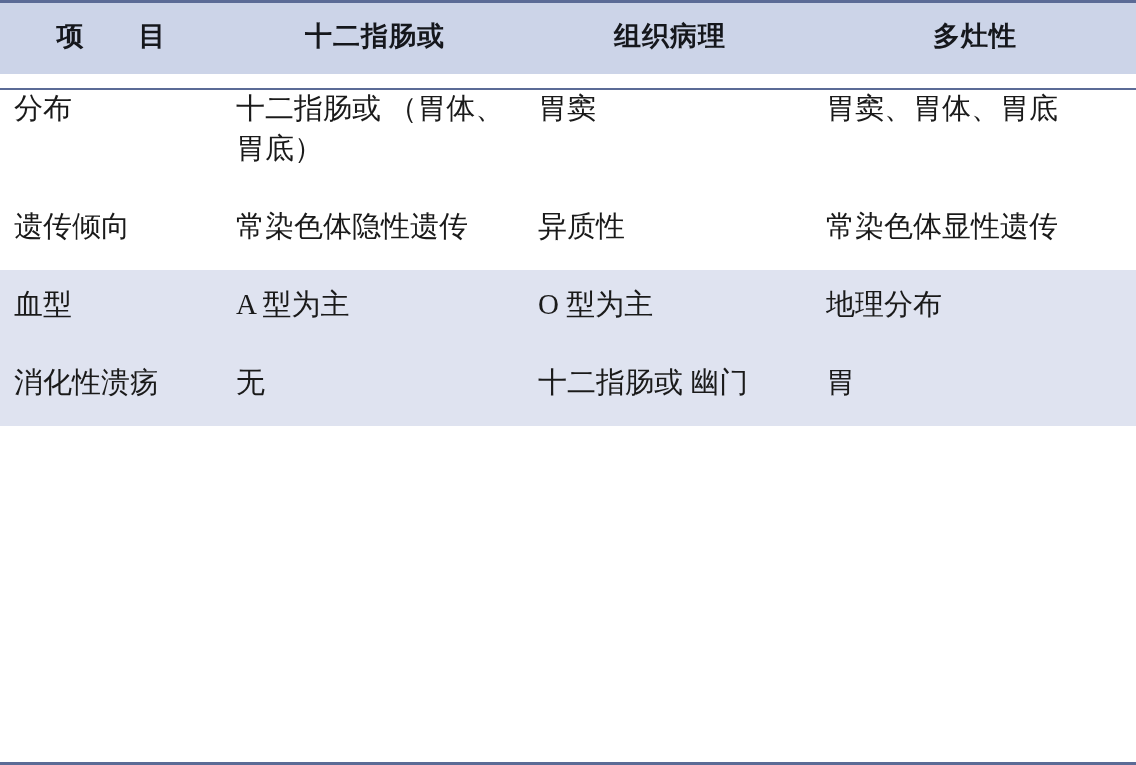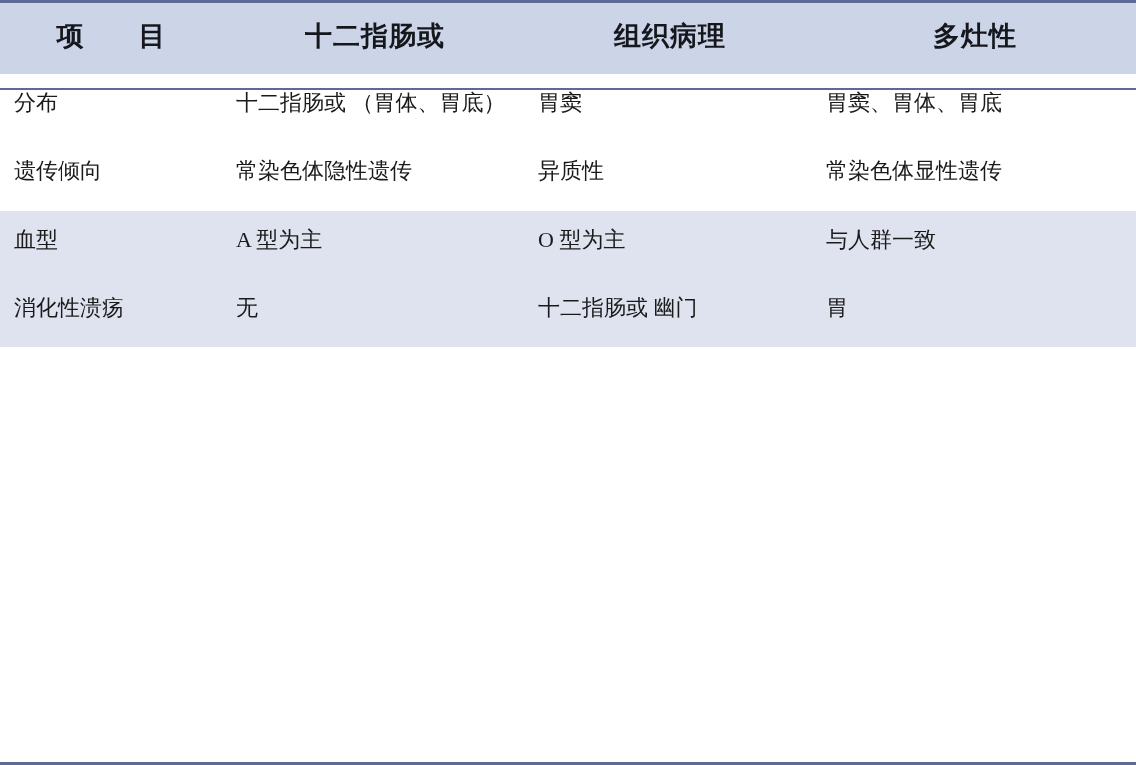--- a/index.html
+++ b/index.html
@@ -63,21 +63,21 @@
   }
   .rule-bottom {
     position: absolute;
     left: 0;
     bottom: 0;
     width: 1136px;
     height: 3px;
     background: #5b6b96;
   }
   tbody tr td {
-    font-size: 22px;
+    font-size: 29px;
     vertical-align: top;
     padding: 14px 12px 24px 12px;
     line-height: 1.38;
     border: none;
   }
   tbody tr td.first-col {
     padding-left: 14px;
   }
   tbody tr.shade-odd { background: #ffffff; }
   tbody tr.shade-even { background: #dfe3f0; }
@@ -115,21 +115,21 @@
       <tr class="shade-odd">
         <td class="first-col">遗传倾向</td>
         <td>常染色体隐性遗传</td>
         <td>异质性</td>
         <td>常染色体显性遗传</td>
       </tr>
       <tr class="shade-even">
         <td class="first-col">血型</td>
         <td>A 型为主</td>
         <td>O 型为主</td>
-        <td>与人群一致</td>
+        <td>地理分布</td>
       </tr>
       <tr class="shade-even">
         <td class="first-col">消化性溃疡</td>
         <td>无</td>
         <td>十二指肠或
 幽门</td>
         <td>胃</td>
       </tr>
     </tbody>
   </table>

